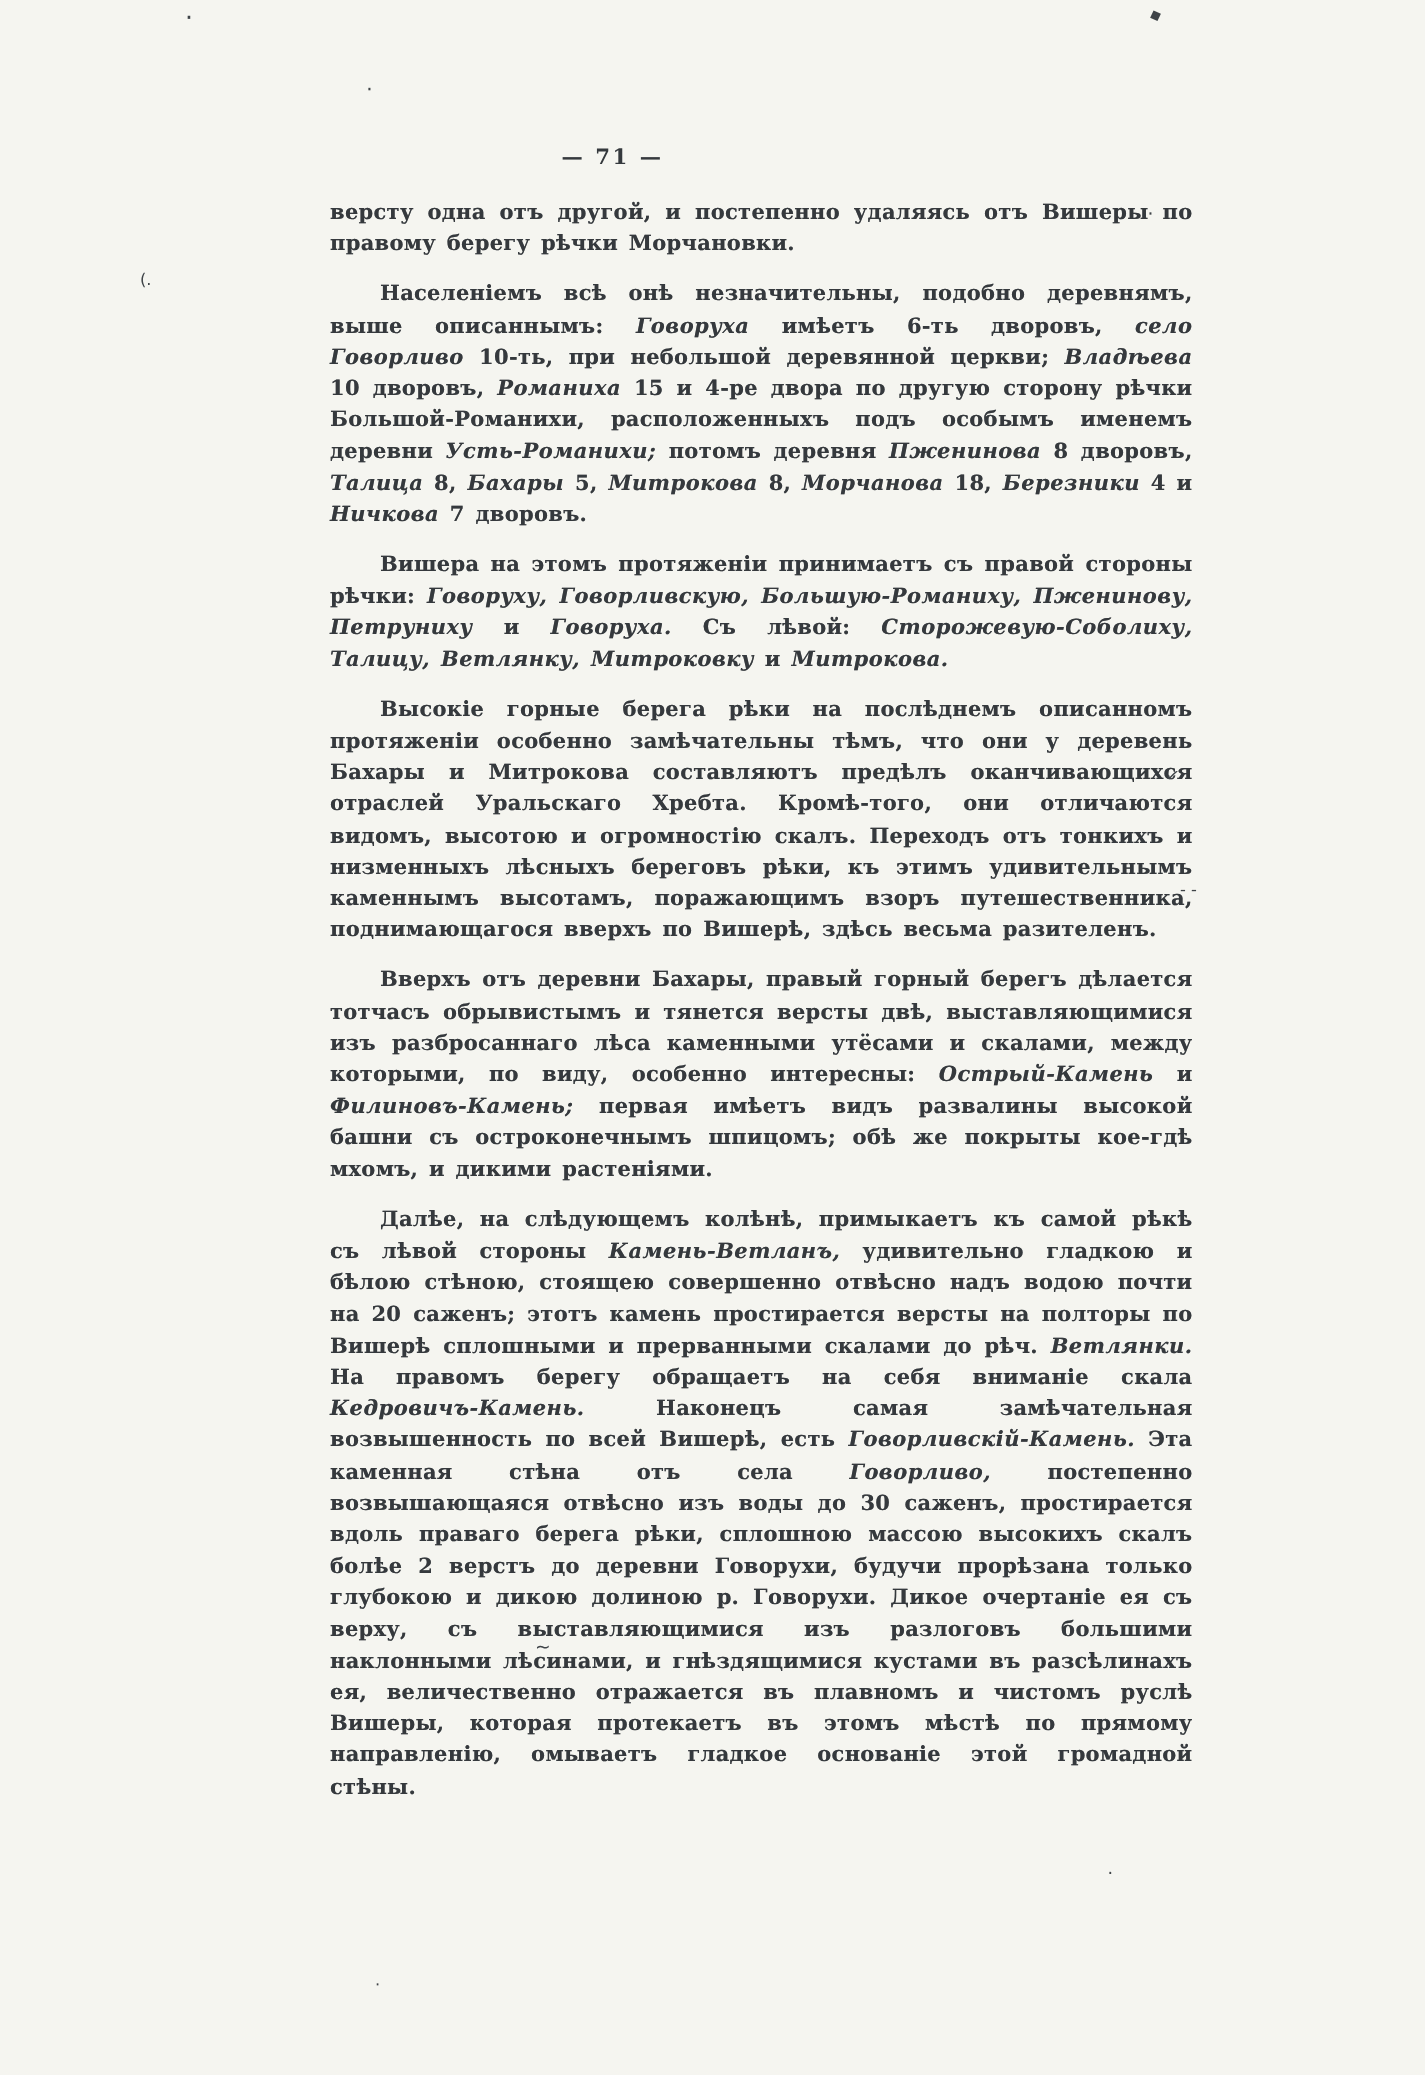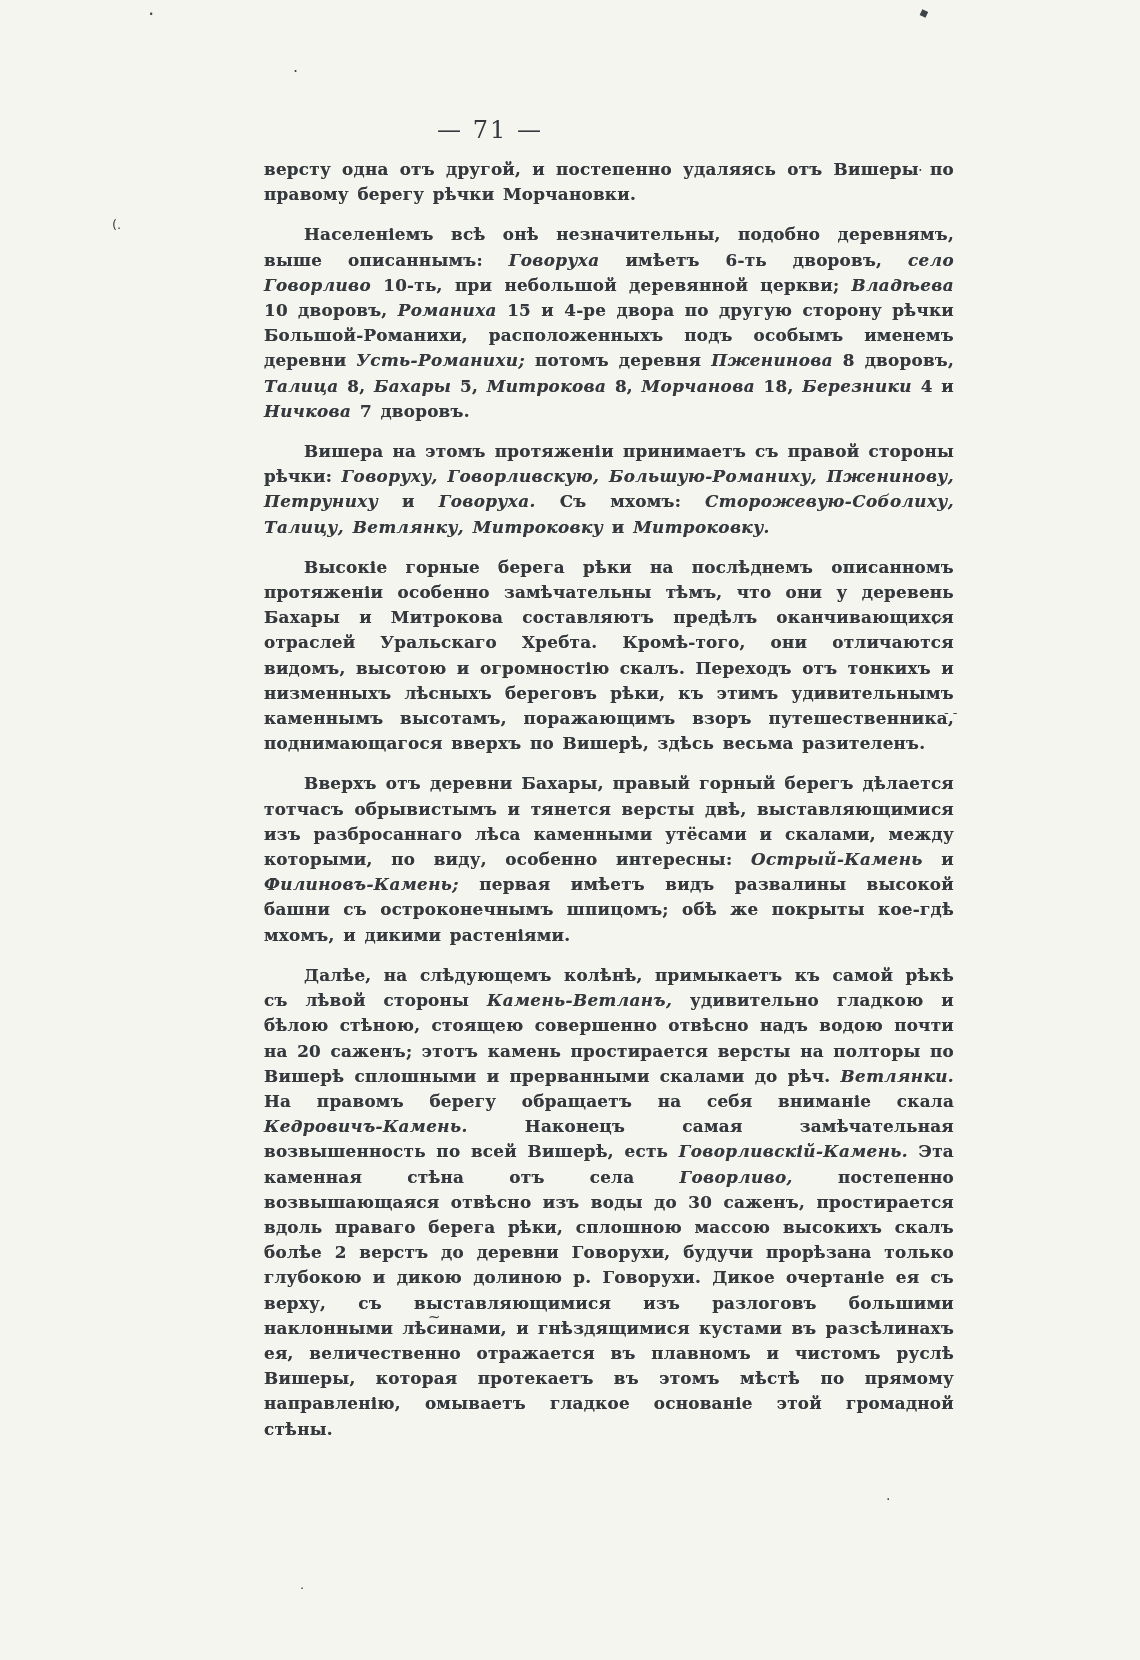--- a/index.html
+++ b/index.html
@@ -5,21 +5,21 @@
   * { margin:0; padding:0; box-sizing:border-box; }
   body {
     width:1140px; height:1660px; position:relative; overflow:hidden;
     background: var(--paper, #f5f5f1);
     color: var(--ink, #353a3e);
     font-family: "DejaVu Serif", serif;
   }
   .sheet { position:absolute; inset:0; }
   .page-number {
     position:absolute; top:116px; left:250px; width:480px;
-    text-align:center; font-weight:normal; font-size:24px; letter-spacing:2px;
+    text-align:center; font-weight:bold; font-size:17px; letter-spacing:2px;
   }
   .text-block { position:absolute; top:157px; left:264px; width:690px;font-weight:bold; }
   .para {
     text-align:justify; font-size:16.8px; line-height:25.2px;
     letter-spacing:0.25px; word-spacing:2.5px;
     margin-bottom:15px; text-indent:40px;
     text-shadow: 0 0 0.4px rgba(45,50,55,0.55);
   }
   .para.no-indent { text-indent:0; }
   .para em { font-style:italic; letter-spacing:0.4px; }
@@ -30,21 +30,21 @@
 </style>
 </head>
 <body>
 
 <div class="sheet">
   <div class="page-number">— 71 —</div>
 
   <main class="text-block">
     <p class="para no-indent"><span>версту одна отъ другой, и постепенно удаляясь отъ Вишеры по правому берегу рѣчки Морчановки.</span></p>
     <p class="para"><span>Населеніемъ всѣ онѣ незначительны, подобно деревнямъ, выше описаннымъ: </span><em>Говоруха</em><span> имѣетъ 6-ть дворовъ, </span><em>село Говорливо</em><span> 10-ть, при небольшой деревянной церкви; </span><em>Владѣева</em><span> 10 дворовъ, </span><em>Романиха</em><span> 15 и 4-ре двора по другую сторону рѣчки Большой-Романихи, расположенныхъ подъ особымъ именемъ деревни </span><em>Усть-Романихи;</em><span> потомъ деревня </span><em>Пженинова</em><span> 8 дворовъ, </span><em>Талица</em><span> 8, </span><em>Бахары</em><span> 5, </span><em>Митрокова</em><span> 8, </span><em>Морчанова</em><span> 18, </span><em>Березники</em><span> 4 и </span><em>Ничкова</em><span> 7 дворовъ.</span></p>
-    <p class="para"><span>Вишера на этомъ протяженіи принимаетъ съ правой стороны рѣчки: </span><em>Говоруху, Говорливскую, Большую-Романиху, Пженинову, Петруниху</em><span> и </span><em>Говоруха.</em><span> Съ мхомъ: </span><em>Сторожевую-Соболиху, Талицу, Ветлянку, Митроковку</em><span> и </span><em>Митроковку.</em></p>
+    <p class="para"><span>Вишера на этомъ протяженіи принимаетъ съ правой стороны рѣчки: </span><em>Говоруху, Говорливскую, Большую-Романиху, Пженинову, Петруниху</em><span> и </span><em>Говоруха.</em><span> Съ лѣвой: </span><em>Сторожевую-Соболиху, Талицу, Ветлянку, Митроковку</em><span> и </span><em>Митрокова.</em></p>
     <p class="para"><span>Высокіе горные берега рѣки на послѣднемъ описанномъ протяженіи особенно замѣчательны тѣмъ, что они у деревень Бахары и Митрокова составляютъ предѣлъ оканчивающихся отраслей Уральскаго Хребта. Кромѣ-того, они отличаются видомъ, высотою и огромностію скалъ. Переходъ отъ тонкихъ и низменныхъ лѣсныхъ береговъ рѣки, къ этимъ удивительнымъ каменнымъ высотамъ, поражающимъ взоръ путешественника, поднимающагося вверхъ по Вишерѣ, здѣсь весьма разителенъ.</span></p>
     <p class="para"><span>Вверхъ отъ деревни Бахары, правый горный берегъ дѣлается тотчасъ обрывистымъ и тянется версты двѣ, выставляющимися изъ разбросаннаго лѣса каменными утёсами и скалами, между которыми, по виду, особенно интересны: </span><em>Острый-Камень</em><span> и </span><em>Филиновъ-Камень;</em><span> первая имѣетъ видъ развалины высокой башни съ остроконечнымъ шпицомъ; обѣ же покрыты кое-гдѣ мхомъ, и дикими растеніями.</span></p>
     <p class="para"><span>Далѣе, на слѣдующемъ колѣнѣ, примыкаетъ къ самой рѣкѣ съ лѣвой стороны </span><em>Камень-Ветланъ,</em><span> удивительно гладкою и бѣлою стѣною, стоящею совершенно отвѣсно надъ водою почти на 20 саженъ; этотъ камень простирается версты на полторы по Вишерѣ сплошными и прерванными скалами до рѣч. </span><em>Ветлянки.</em><span> На правомъ берегу обращаетъ на себя вниманіе скала </span><em>Кедровичъ-Камень.</em><span> Наконецъ самая замѣчательная возвышенность по всей Вишерѣ, есть </span><em>Говорливскій-Камень.</em><span> Эта каменная стѣна отъ села </span><em>Говорливо,</em><span> постепенно возвышающаяся отвѣсно изъ воды до 30 саженъ, простирается вдоль праваго берега рѣки, сплошною массою высокихъ скалъ болѣе 2 верстъ до деревни Говорухи, будучи прорѣзана только глубокою и дикою долиною р. Говорухи. Дикое очертаніе ея съ верху, съ выставляющимися изъ разлоговъ большими наклонными лѣсинами, и гнѣздящимися кустами въ разсѣлинахъ ея, величественно отражается въ плавномъ и чистомъ руслѣ Вишеры, которая протекаетъ въ этомъ мѣстѣ по прямому направленію, омываетъ гладкое основаніе этой громадной стѣны.</span></p>
   </main>
 <span class="artifact" style="left: 148px; top: 4px; font-size: 20px;">·</span>
     <span class="artifact" style="left: 920px; top: 6px; font-size: 13px; transform: rotate(25deg);">▪</span>
     <span class="artifact" style="left: 293px; top: 64px; font-size: 16px;">·</span>
     <span class="artifact" style="left: 112px; top: 218px; font-size: 13px;">(.</span>
     <span class="artifact" style="left: 918px; top: 164px; font-size: 15px;">·</span>
     <span class="artifact" style="left: 932px; top: 614px; font-size: 14px; transform: rotate(10deg);">✓</span>

